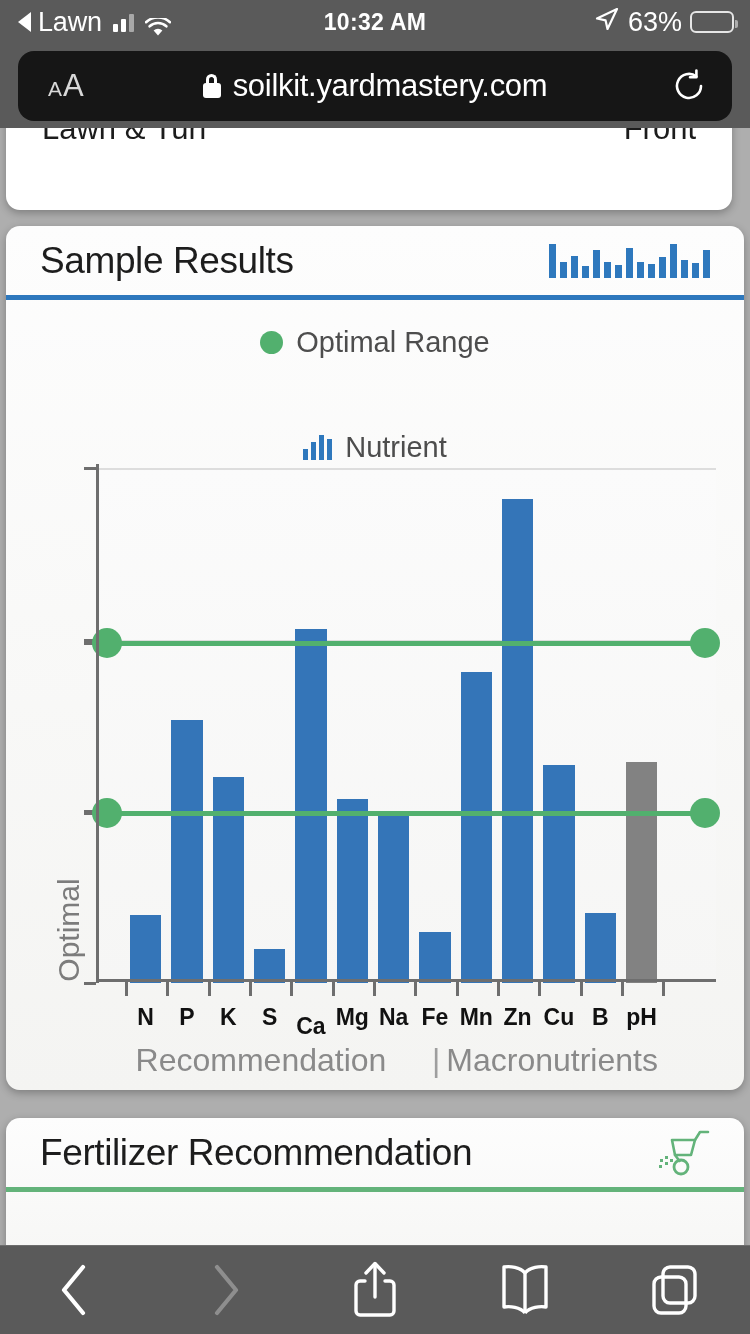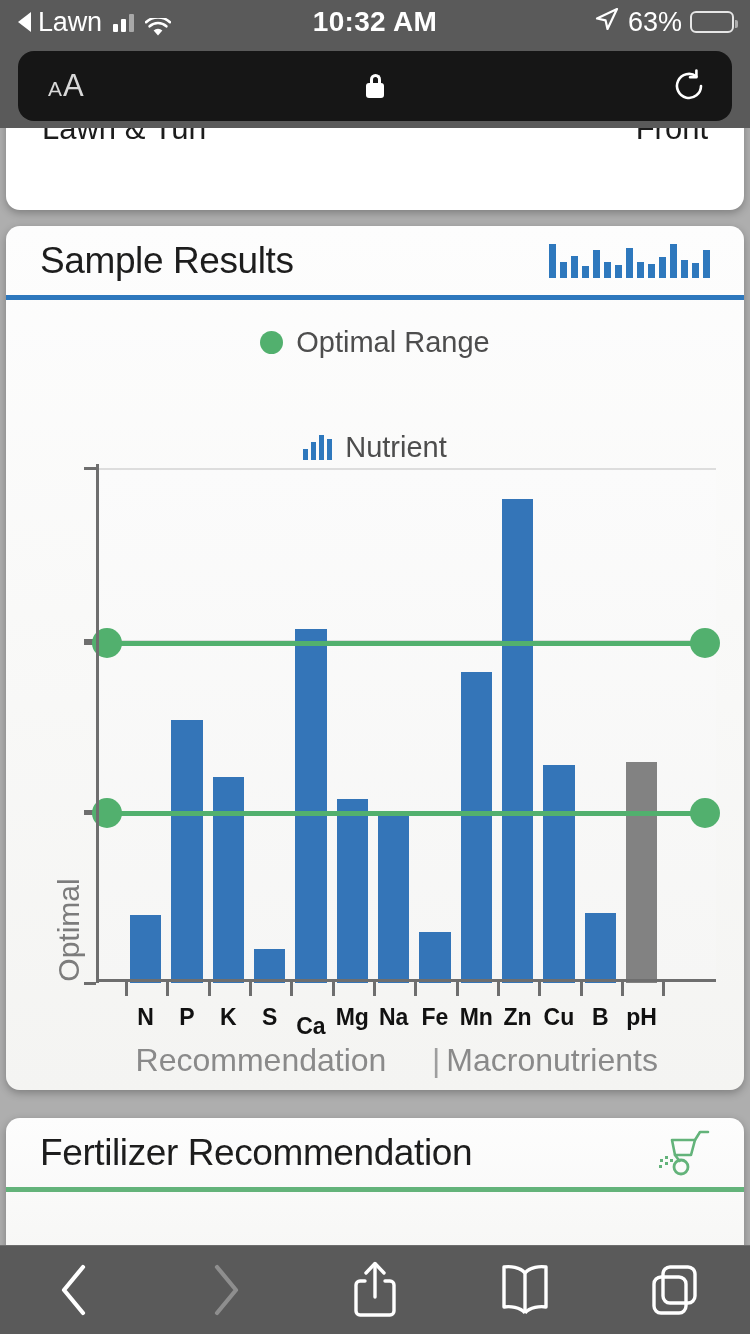--- a/index.html
+++ b/index.html
@@ -26,21 +26,21 @@
   }
   .sb-appname { font-size: 27px; letter-spacing: -.2px; }
   .sb-signal { display: flex; align-items: flex-end; gap: 3px; height: 20px; margin-left: 4px; }
   .sb-signal i { display: block; width: 5px; background: #ffffff; border-radius: 1px; }
   .sb-signal i:nth-child(1){ height: 8px; }
   .sb-signal i:nth-child(2){ height: 13px; }
   .sb-signal i:nth-child(3){ height: 18px; background: #a8a8a8; }
   .sb-wifi { position: relative; width: 26px; height: 19px; margin-left: 4px; }
   .sb-time {
     position: absolute; left: 0; right: 0; text-align: center;
-    font-size: 28px; font-weight: 600; letter-spacing: .3px;
+    font-size: 23px; font-weight: 600; letter-spacing: .3px;
   }
   .sb-right { position: absolute; right: 16px; display: flex; align-items: center; gap: 8px; }
   .sb-batt-pct { font-size: 27px; }
   .sb-batt {
     width: 44px; height: 22px; border: 2.5px solid rgba(255,255,255,.85);
     border-radius: 6px; position: relative; padding: 2px;
   }
   .sb-batt::after {
     content:""; position: absolute; right: -6px; top: 7px;
     width: 3px; height: 8px; background: rgba(255,255,255,.5); border-radius: 0 2px 2px 0;
@@ -76,21 +76,21 @@
   }
 
   .card {
     background: linear-gradient(180deg,#fdfdfd 0%,#f4f4f2 100%);
     border-radius: 14px; box-shadow: 0 3px 9px rgba(0,0,0,.28);
     margin: 0 6px;
   }
 
   
   .card-top {
-    position: absolute; top: -28px; left: 0; right: 0; height: 110px;
+    position: absolute; top: -28px; left: 0; right: 12px; height: 110px;
     padding: 0 36px; display: flex; align-items: flex-start;
     justify-content: space-between; overflow: hidden;
     background: #ffffff;
   }
   .card-top span { font-size: 31px; color: #1c1c1c; line-height: 58px; }
 
   
   .card-results { position: absolute; top: 98px; left: 0; right: 0; height: 864px; padding: 0; }
   .card-header {
     height: 74px; display: flex; align-items: center; justify-content: space-between;
@@ -200,20 +200,21 @@
     <div class="urlbar">
       <div class="url-aa">
         <span class="a-sm">A</span>
           <span class="a-lg">A</span>
       </div>
       <div class="url-center">
         <span class="url-lock">
           <span class="shackle"></span>
             <span class="body"></span>
         </span>
+        <span class="url-text">soilkit.yardmastery.com</span>
       </div>
       <span class="url-reload">
         <svg width="34" height="34" viewBox="0 0 34 34">
           <path d="M29 17 a12 12 0 1 1 -4.6 -9.5" fill="none" stroke="#fff" stroke-width="2.6" stroke-linecap="round"></path>
           <path d="M24.4 1.6 L24.4 8.2 L18 8.2" fill="none" stroke="#fff" stroke-width="2.6" stroke-linecap="round" stroke-linejoin="round"></path>
         </svg>
       </span>
     </div>
   </div>
 

